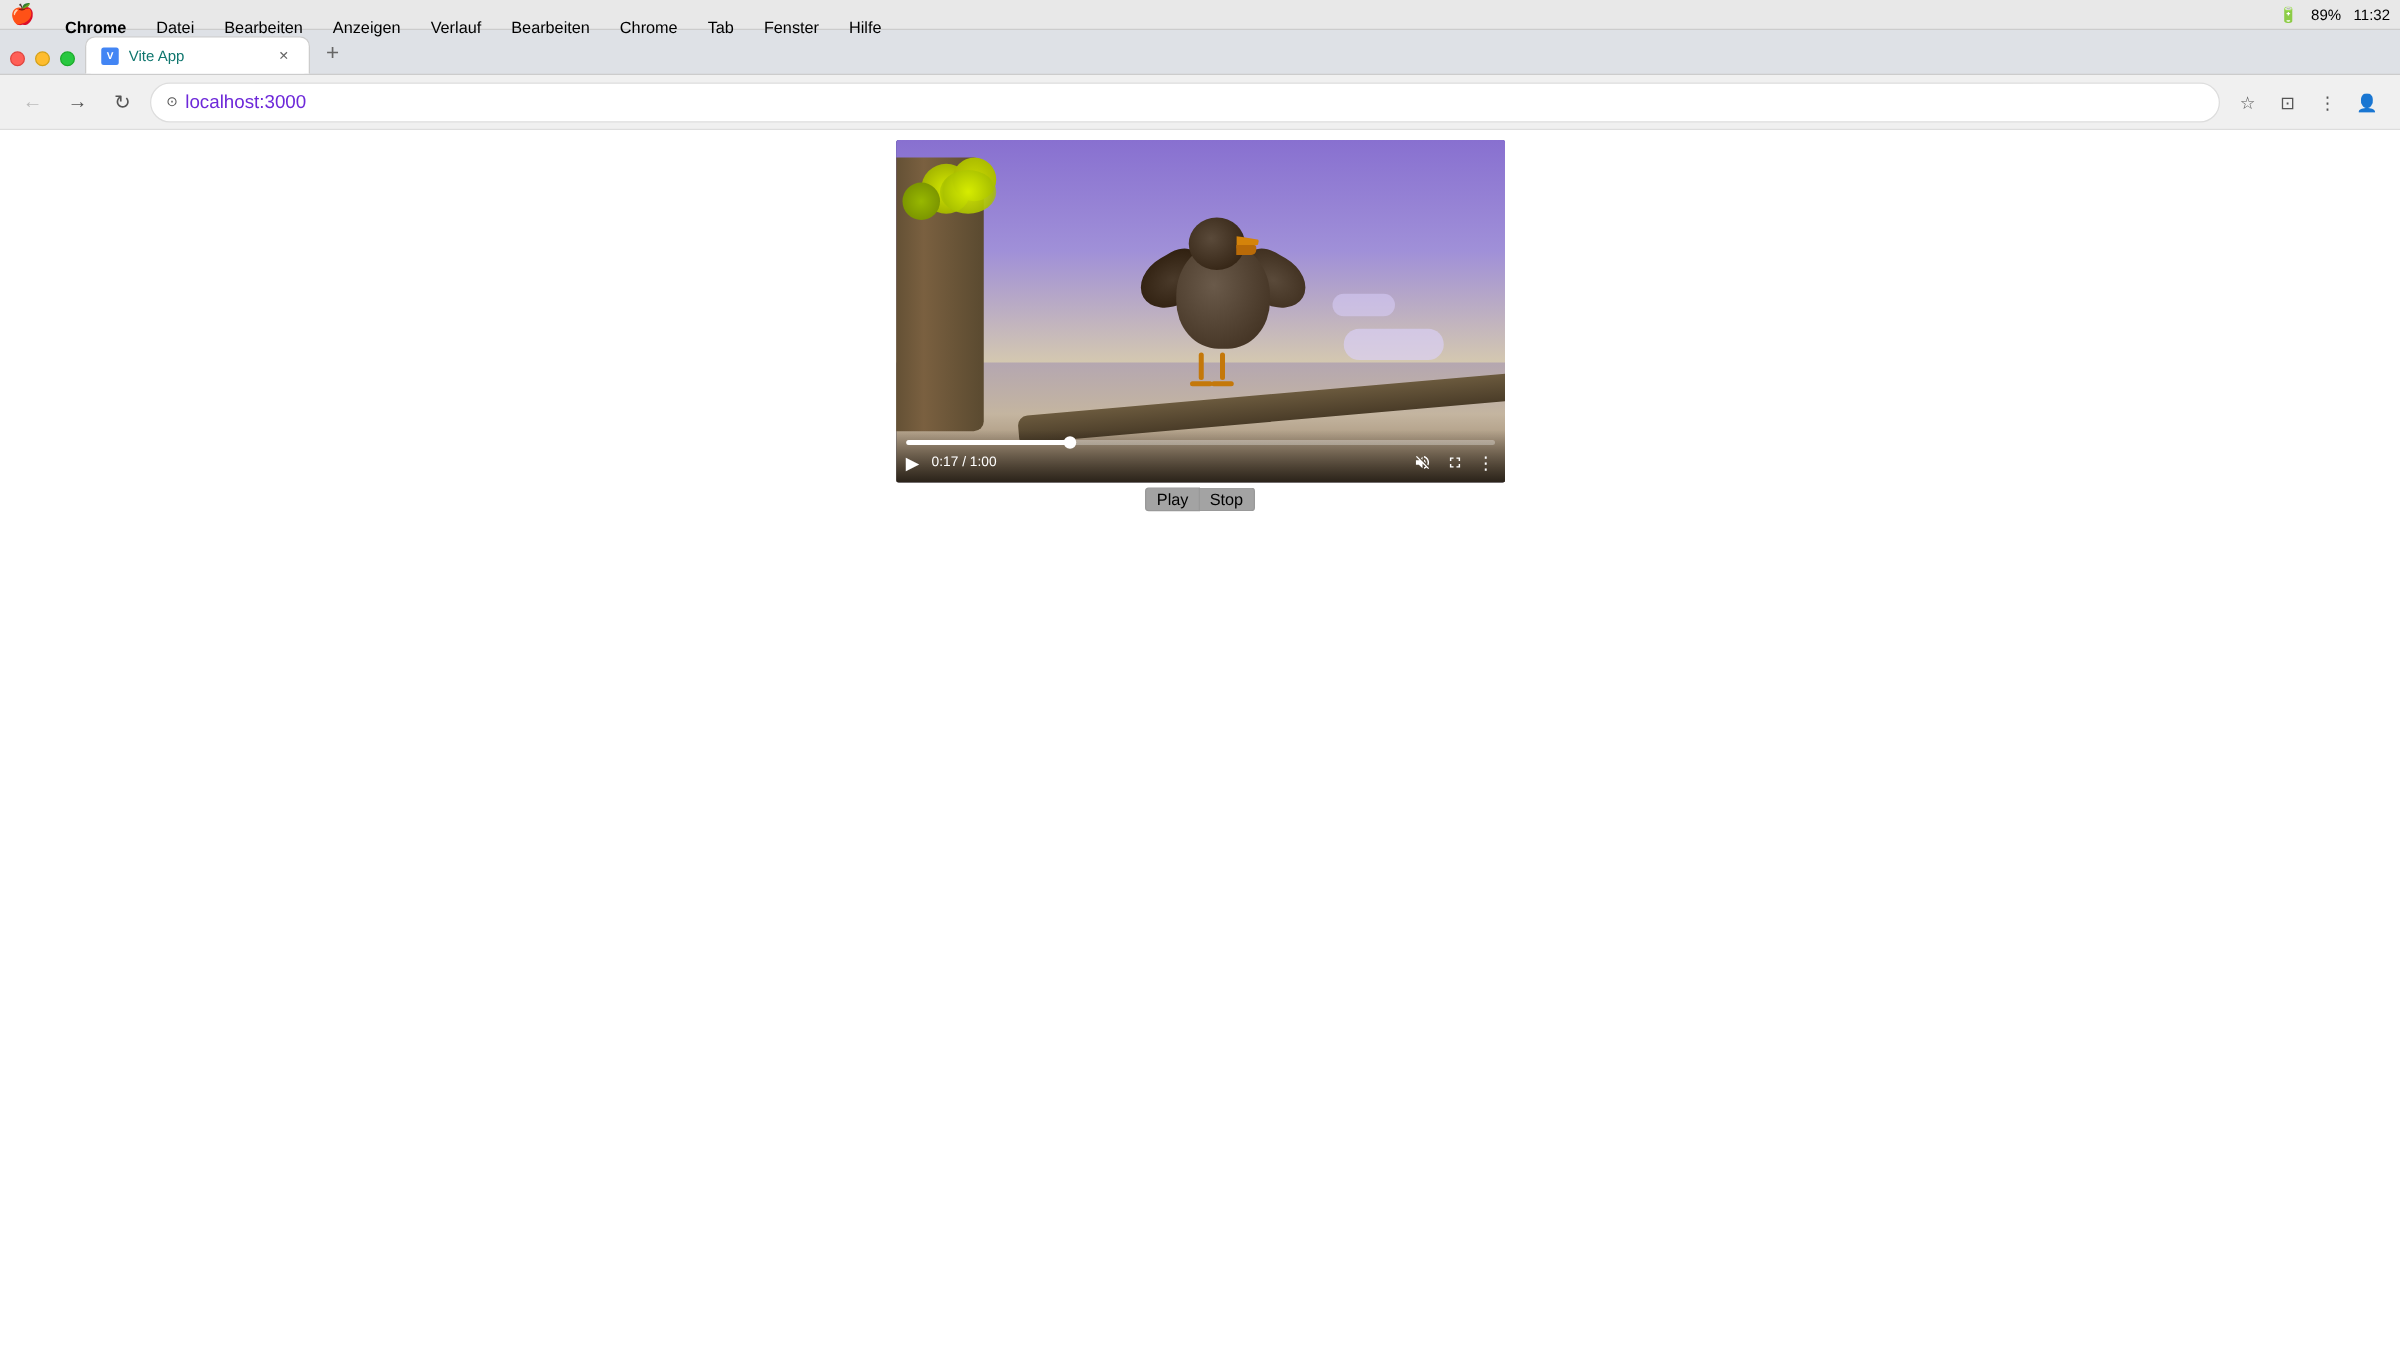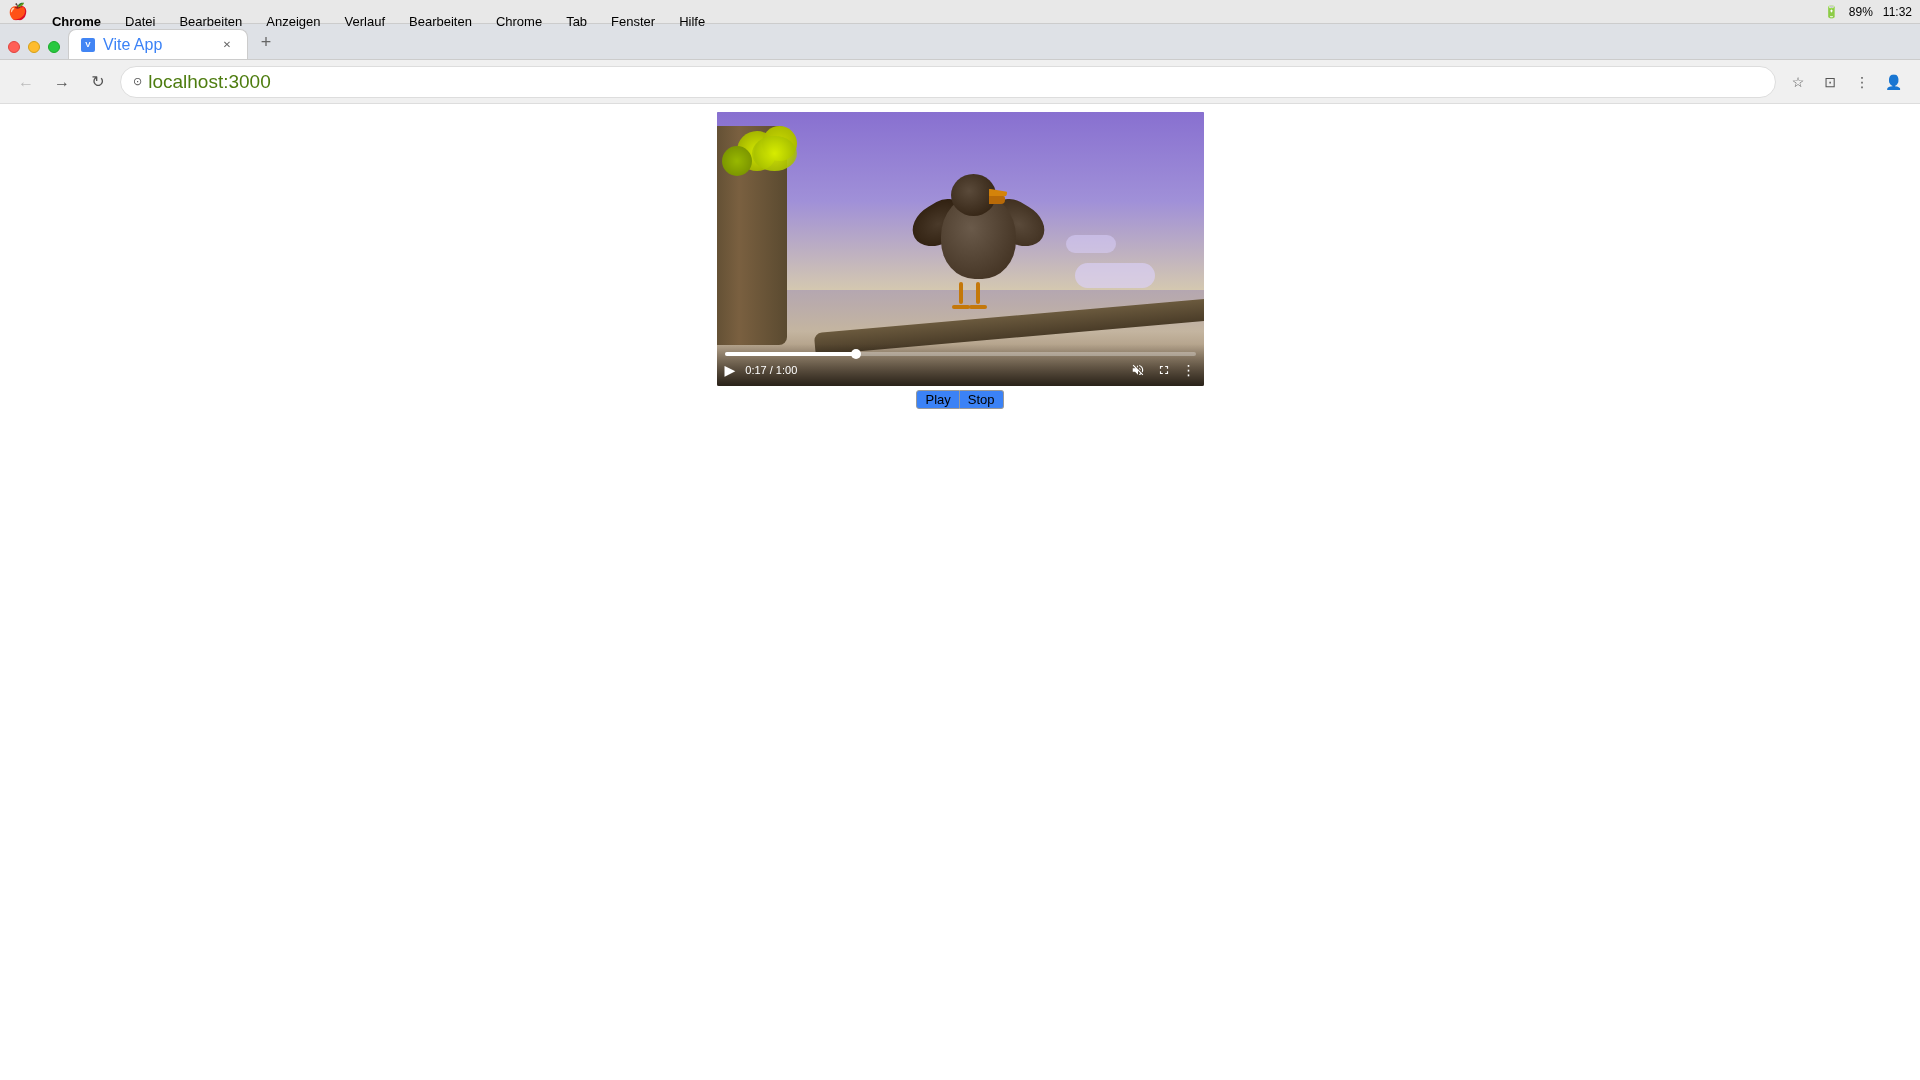--- a/index.html
+++ b/index.html
@@ -122,22 +122,22 @@
       font-size: 8px;
       font-weight: bold;
       flex-shrink: 0;
     }
 
     .tab-title {
       flex: 1;
       white-space: nowrap;
       overflow: hidden;
       text-overflow: ellipsis;
-      font-size: 16px;
-      color: #3b82f6;
+      font-size: 12px;
+      color: #0f766e;
     }
 
     .tab-close {
       width: 16px;
       height: 16px;
       border-radius: 50%;
       display: flex;
       align-items: center;
       justify-content: center;
       font-size: 10px;
@@ -194,22 +194,22 @@
       padding: 0 12px;
       gap: 6px;
     }
 
     .lock-icon {
       font-size: 11px;
       color: #555;
     }
 
     .address-text {
-      font-size: 19px;
-      color: #4d7c0f;
+      font-size: 15px;
+      color: #6d28d9;
       flex: 1;
     }
 
     .address-bar-right {
       display: flex;
       align-items: center;
       gap: 4px;
     }
 
     .toolbar-btn {
@@ -499,21 +499,21 @@
     
     .video-btn-row {
       display: flex;
       gap: 0;
       margin-top: 4px;
     }
 
     .vid-btn {
       padding: 1px 8px;
       font-size: 13px;
-      background: #3b82f6;
+      background: #a3a3a3;
       border: 1px solid #999;
       cursor: pointer;
       font-family: -apple-system, sans-serif;
     }
 
     .vid-btn:first-child {
       border-radius: 3px 0 0 3px;
     }
 
     .vid-btn:last-child {

